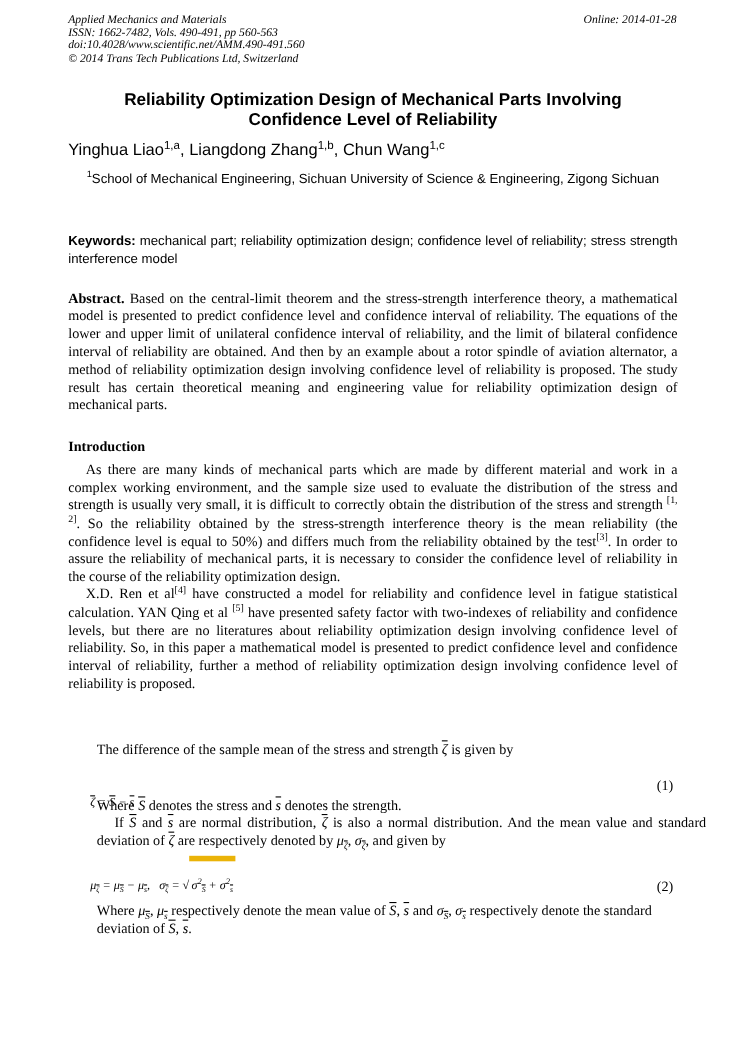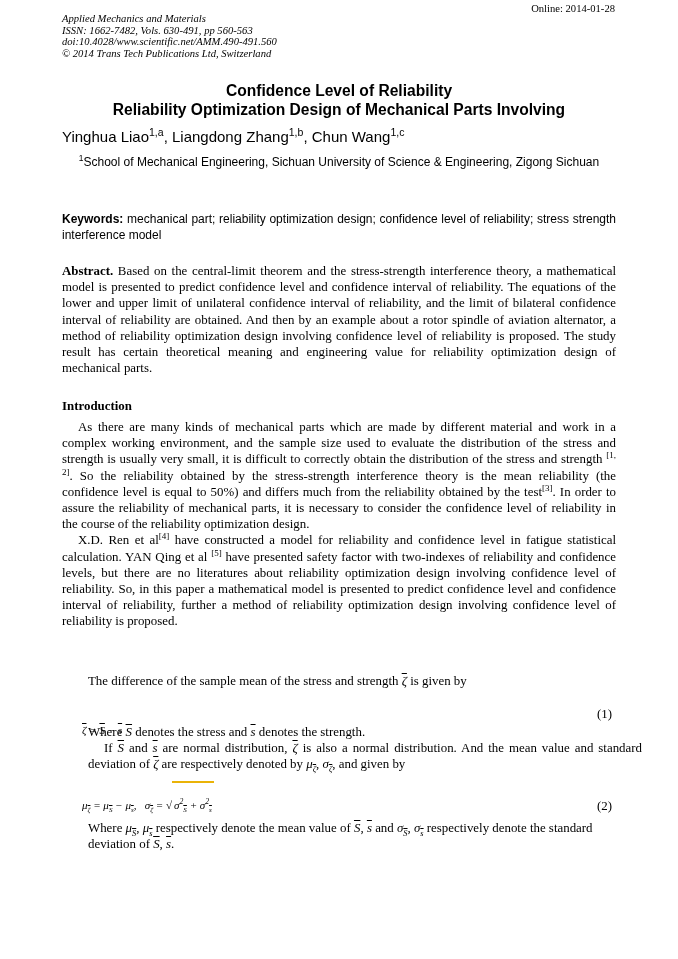--- a/index.html
+++ b/index.html
@@ -1,20 +1,20 @@
 <!DOCTYPE html>
 <html><head>
 <meta charset="utf-8">
 <style>
   html, body { margin: 0; padding: 0; background: #ffffff; }
   body { width: 678px; height: 959px; position: relative; overflow: hidden; color: #000; }
   .page { position: absolute; left: 0; top: 0; width: 678px; height: 959px; }
 
   .hdr-left { position: absolute; left: 62px; top: 13px; font-family: "Liberation Serif", serif; font-style: italic; font-size: 10.6px; line-height: 11.6px; }
-  .hdr-right { position: absolute; right: 63px; top: 3px; font-family: "Liberation Serif", serif; font-size: 10.6px; line-height: 11.6px; }
+  .hdr-right { position: absolute; right: 63px; top: 13px; font-family: "Liberation Serif", serif; font-style: italic; font-size: 10.6px; line-height: 11.6px; }
 
   .title { position: absolute; left: 62px; width: 554px; top: 81px; text-align: center; font-family: "Liberation Sans", sans-serif; font-weight: bold; font-size: 15.6px; line-height: 19px; }
   .authors { position: absolute; left: 62px; width: 554px; top: 128px; font-family: "Liberation Sans", sans-serif; font-size: 15px; line-height: 18px; }
   .affil { position: absolute; left: 62px; width: 554px; top: 155px; text-align: center; font-family: "Liberation Sans", sans-serif; font-size: 12px; line-height: 15px; }
   .emails { position: absolute; left: 62px; width: 554px; top: 178px; text-align: center; font-family: "Liberation Sans", sans-serif; font-size: 12px; line-height: 15px; }
   sup { font-size: 70%; vertical-align: super; line-height: 0; }
 
   .keywords { position: absolute; left: 62px; width: 554px; top: 211px; font-family: "Liberation Sans", sans-serif; font-size: 12px; line-height: 16px; text-align: justify; }
   .kw-label { font-weight: bold; }
 
@@ -25,38 +25,38 @@
   .intro { position: absolute; left: 62px; width: 554px; top: 419px; font-family: "Liberation Serif", serif; font-size: 12.9px; line-height: 16.2px; text-align: justify; }
   .intro p { margin: 0; text-indent: 16px; }
 
   .h-model { position: absolute; left: 62px; top: 651px; font-family: "Liberation Serif", serif; font-weight: bold; font-size: 12.9px; }
   .body-line { position: absolute; left: 62px; width: 554px; font-family: "Liberation Serif", serif; font-size: 12.9px; line-height: 16.2px; text-align: justify; margin-left: 26px; }
   .eq { position: absolute; left: 82px; font-family: "Liberation Serif", serif; font-style: italic; font-size: 11px; }
   .eq-num { position: absolute; right: 66px; font-family: "Liberation Serif", serif; font-size: 12.9px; }
   .ov { text-decoration: overline; font-style: italic; }
   .it { font-style: italic; }
   .sub { font-size: 65%; vertical-align: sub; line-height: 0; }
-  .sqrt { border-top: 2px solid #eab308; padding: 16px 2px; }
+  .sqrt { border-top: 5px solid #eab308; padding: 16px 2px; }
 </style>
 </head>
 <body>
 
 <div class="page">
 
   <div class="hdr-left">
     <div>Applied Mechanics and Materials</div>
-    <div>ISSN: 1662-7482, Vols. 630-491, pp 560-563</div>
+    <div>ISSN: 1662-7482, Vols. 490-491, pp 560-563</div>
     <div>doi:10.4028/www.scientific.net/AMM.490-491.560</div>
     <div>© 2014 Trans Tech Publications Ltd, Switzerland</div>
   </div>
   <div class="hdr-right">Online: 2014-01-28</div>
 
   <div class="title">
+    <div>Reliability Optimization Design of Mechanical Parts Involving</div>
     <div>Confidence Level of Reliability</div>
-    <div>Reliability Optimization Design of Mechanical Parts Involving</div>
   </div>
 
   <div class="authors">
     <span>Yinghua Liao</span><sup>1,a</sup><span>, </span><span>Liangdong Zhang</span><sup>1,b</sup><span>, </span><span>Chun Wang</span><sup>1,c</sup>
   </div>
 
   <div class="affil">
     <sup>1</sup><span>School of Mechanical Engineering, Sichuan University of Science &amp; Engineering, Zigong Sichuan</span>
   </div>
 

